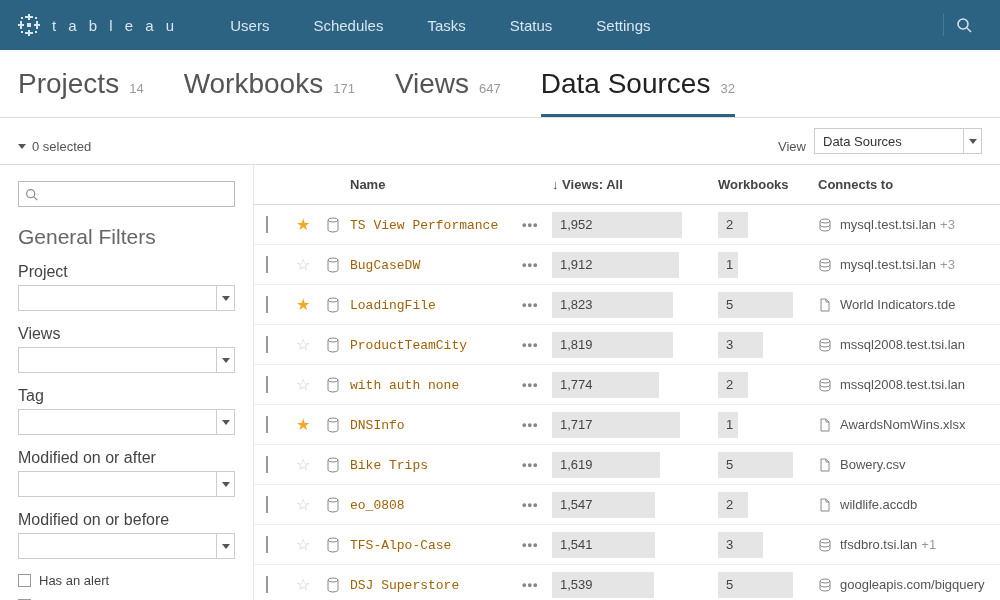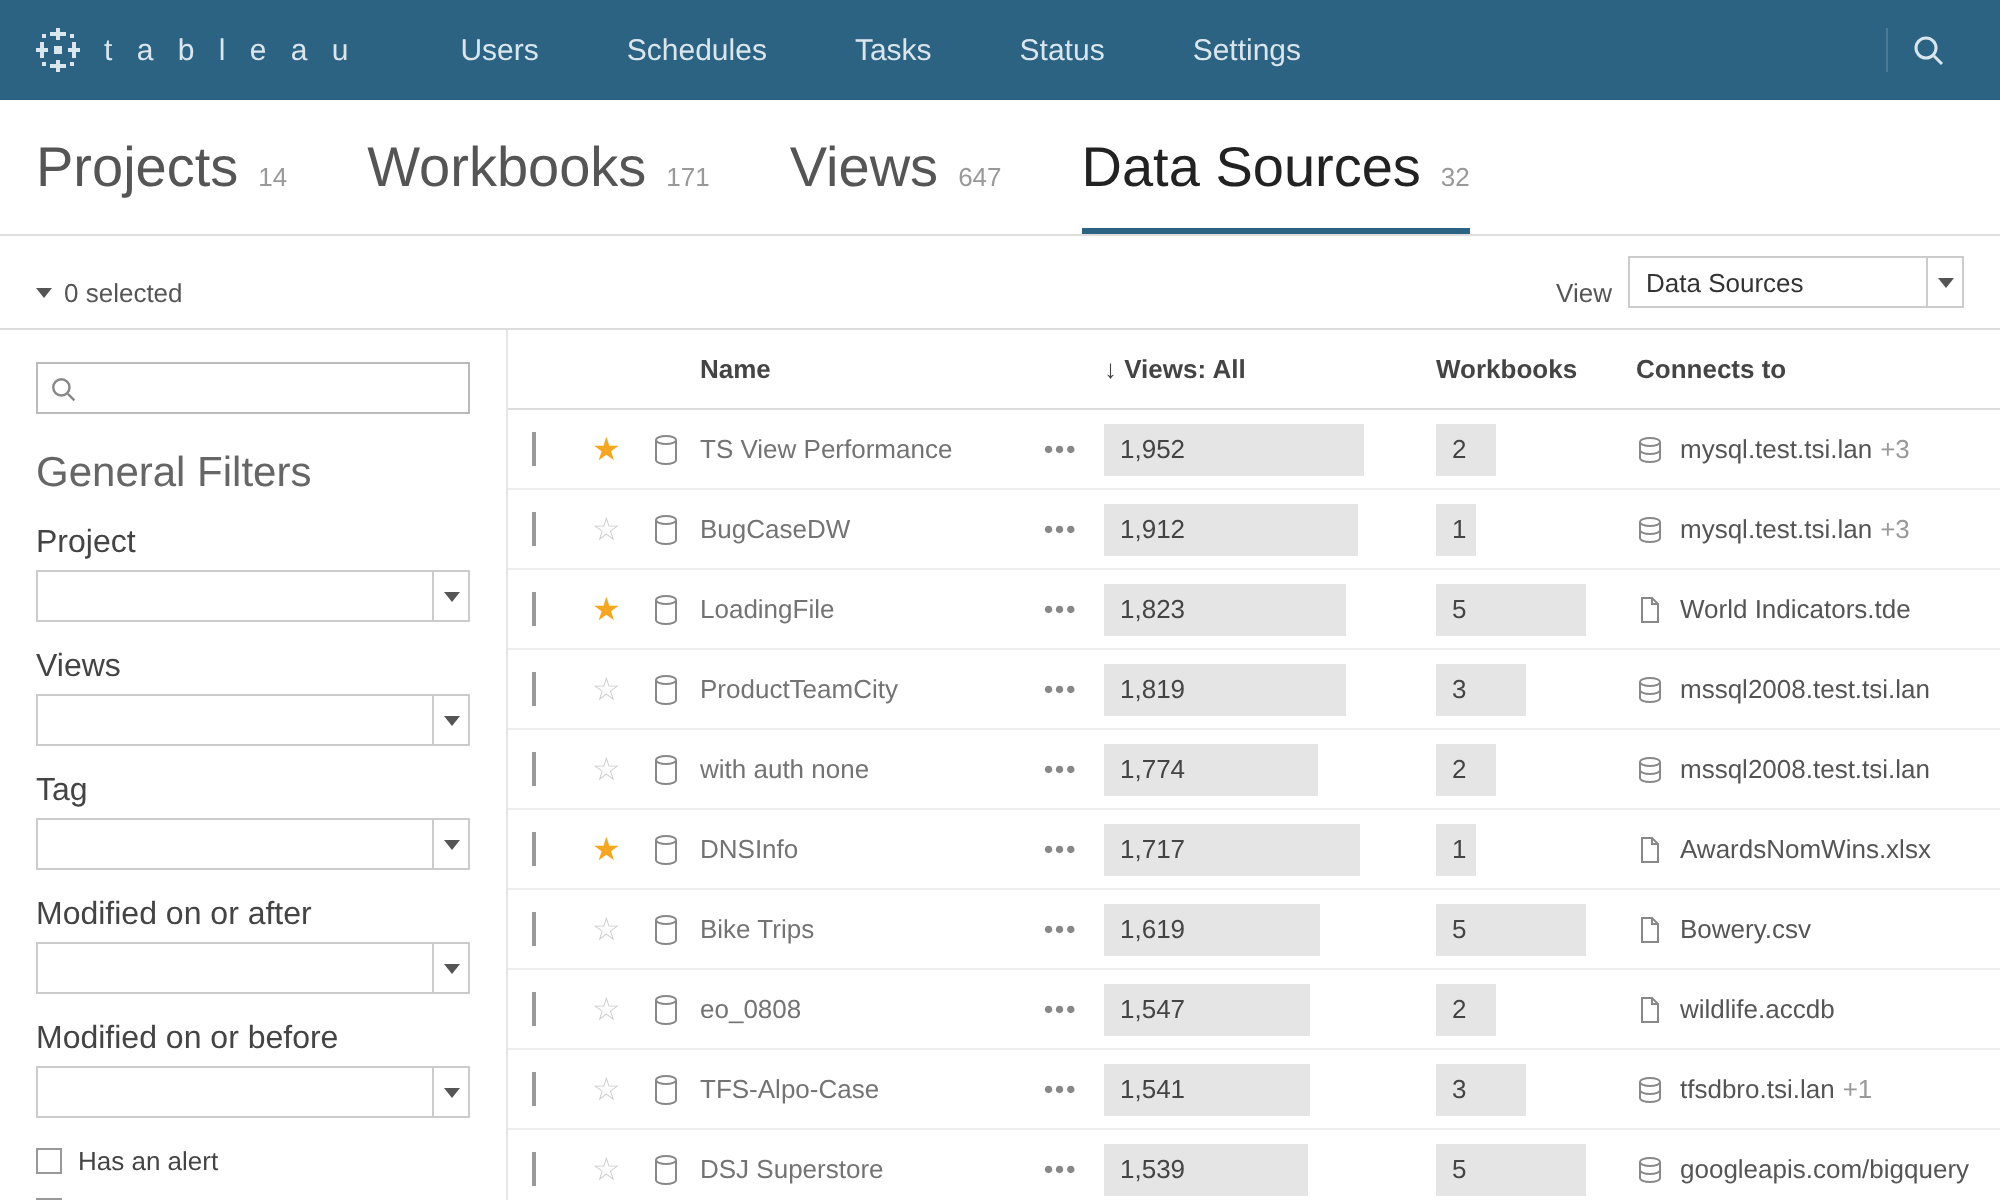--- a/index.html
+++ b/index.html
@@ -40,21 +40,21 @@
 .col-star { width: 30px; }
 .col-icon { width: 24px; }
 .col-name { width: 172px; }
 .col-menu { width: 30px; }
 .col-views { width: 166px; }
 .col-wb { width: 100px; }
 .col-conn { flex: 1; }
 .trow { display: flex; align-items: center; height: 40px; border-bottom: 1px solid #eee; padding: 0 12px; }
 .star { color: #ccc; cursor: pointer; font-size: 16px; }
 .star.fav { color: #f5a623; }
-.ds-link { color: #737373; cursor: pointer; text-decoration: none; }
+.ds-link { color: #a16207; cursor: pointer; text-decoration: none; font-family: Liberation Mono, monospace; }
 .more-menu { color: #888; cursor: pointer; letter-spacing: 1px; font-weight: bold; }
 .bar-cell { display: flex; align-items: center; }
 .bar { background: #e5e5e5; height: 26px; display: flex; align-items: center; padding: 0 8px; color: #444; }
 .conn-icon { display: inline-flex; width: 14px; height: 14px; margin-right: 8px; vertical-align: middle; }
 .conn-text { color: #555; }
 .conn-extra { color: #999; margin-left: 4px; }
 svg { display: block; }
 </style>
 </head>
 <body>

